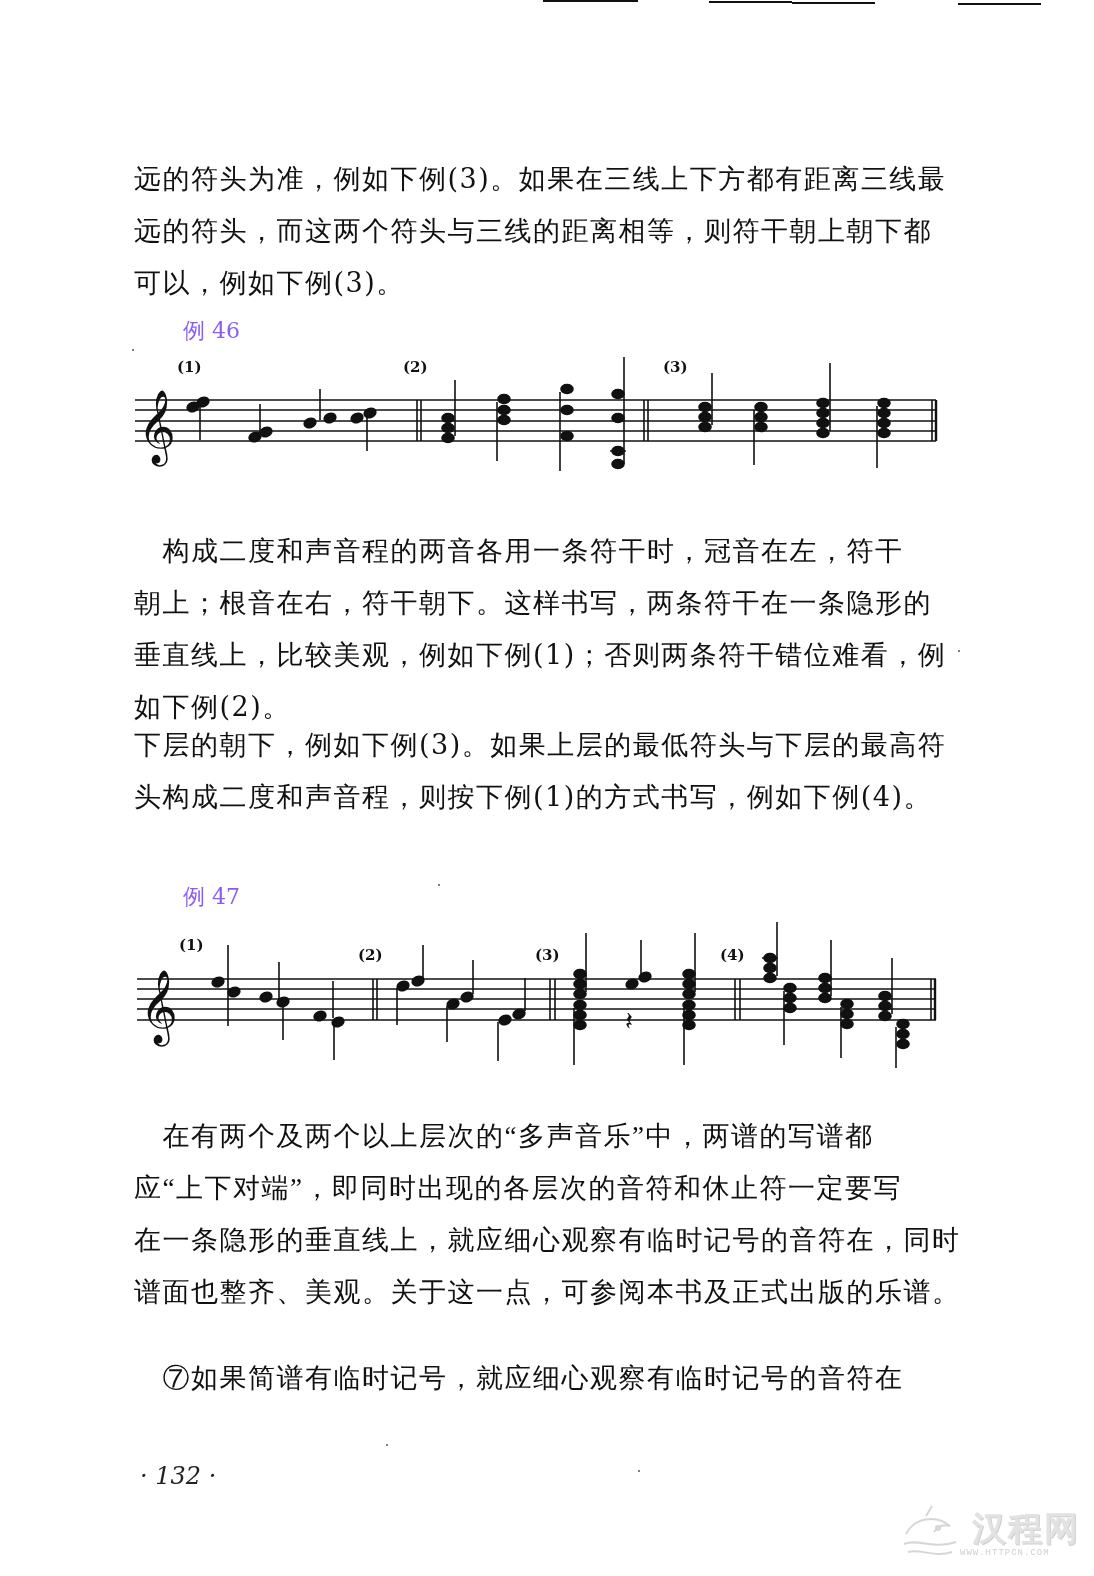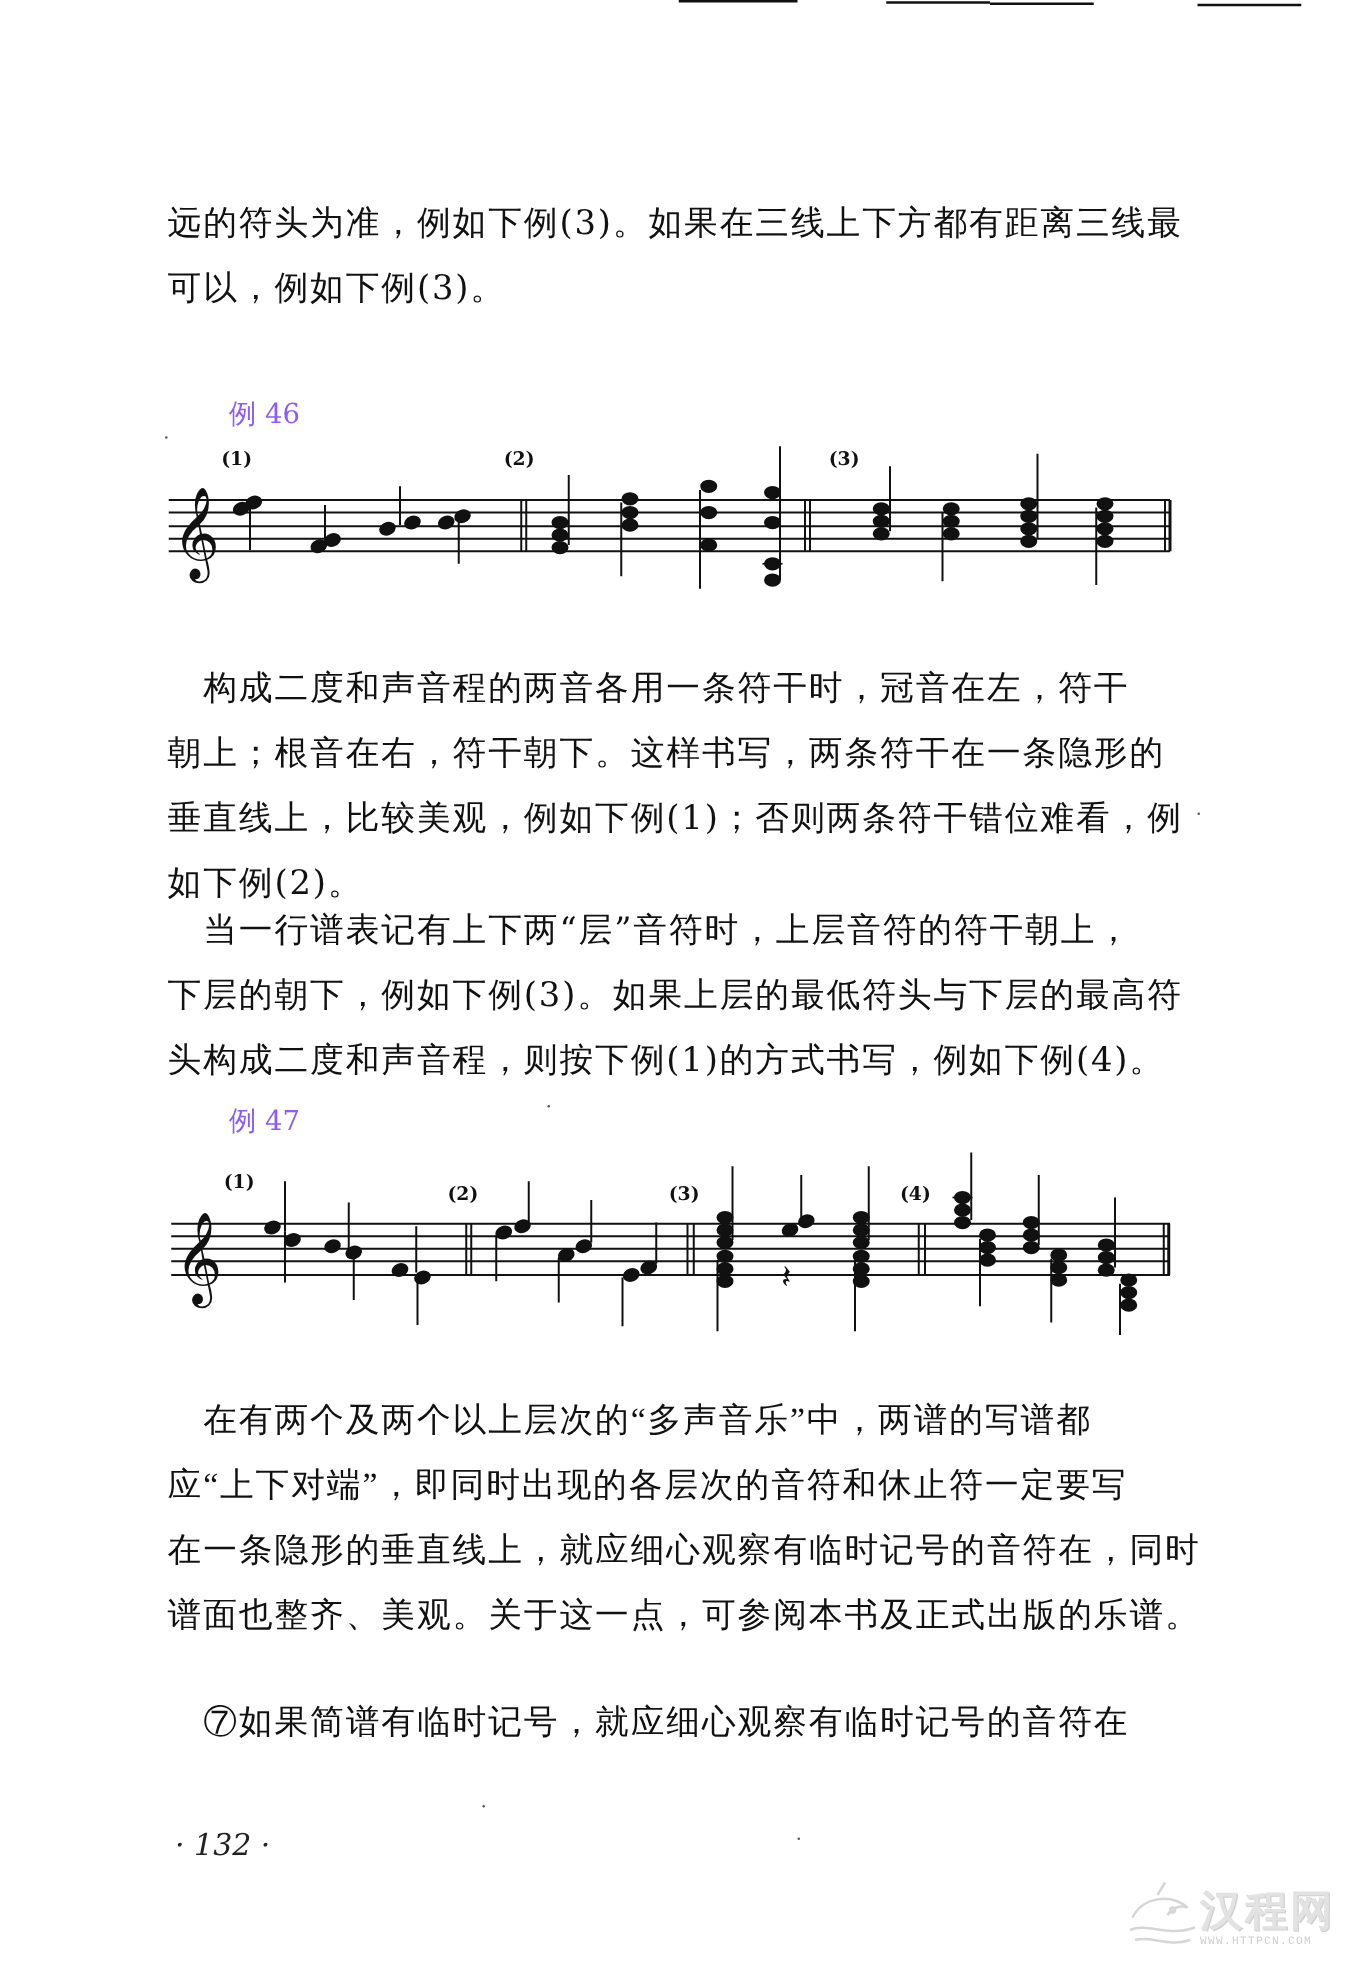--- a/index.html
+++ b/index.html
@@ -7,35 +7,36 @@
          font-family:"DejaVu Serif","Liberation Serif",serif; color:#111; }
   .topline { position:absolute; height:2px; background:#111; }
   .para { position:absolute; left:134px; width:810px; font-size:27px; line-height:52px;
           letter-spacing:1.5px; text-align:justify; }
   .para .line { display:block; white-space:nowrap; height:52px; }
   .example-label { position:absolute; left:183px; font-size:22px; color:#8b5cf6; }
   .staff-block { position:absolute; left:0; top:0; width:1094px; }
   .staff-svg { position:absolute; left:0; top:0; }
   .page-number { position:absolute; left:140px; top:1462px; font-size:24px; font-style:italic; color:#222; }
   .watermark { position:absolute; left:900px; top:1500px; width:190px; height:70px; color:#e4e4e4; }
-  .watermark .wm-text { position:absolute; left:60px; top:6px; font-size:34px; font-weight:bold; color:#e2e2e2; letter-spacing:2px;
+  .watermark .wm-text { position:absolute; left:72px; top:6px; font-size:34px; font-weight:bold; color:#e2e2e2; letter-spacing:2px;
                         text-shadow:1px 1px 0 #cfcfcf; font-family:Liberation Sans, sans-serif; }
   .watermark .wm-url { position:absolute; left:60px; top:48px; font-size:9px; color:#cfcfcf; letter-spacing:1px; font-family:Liberation Mono, monospace; }
   .dot { position:absolute; width:2px; height:2px; background:#555; border-radius:1px; }
 </style>
 </head>
 <body>
 
 <div class="topline" style="left:543px; top:0; width:95px;"></div>
 <div class="topline" style="left:709px; top:1px; width:83px;"></div>
 <div class="topline" style="left:792px; top:2px; width:83px;"></div>
 <div class="topline" style="left:958px; top:3px; width:83px;"></div>
 
 <div class="para" style="top:153px;">
   <span class="line">远的符头为准，例如下例(3)。如果在三线上下方都有距离三线最</span>
+  <span class="line">远的符头，而这两个符头与三线的距离相等，则符干朝上朝下都</span>
   <span class="line">可以，例如下例(3)。</span>
 </div>
 
 <div class="example-label" style="top:316px;">例 46</div>
 
 <div class="staff-block">
   <svg class="staff-svg" width="1094" height="500" viewBox="0 0 1094 500">
     <g stroke="#111" stroke-width="1.6">
       <line x1="135" y1="400" x2="936" y2="400"></line>
       <line x1="135" y1="410" x2="936" y2="410"></line>
@@ -115,21 +116,20 @@
 </div>
 
 <div class="para" style="top:525px;">
   <span class="line">　构成二度和声音程的两音各用一条符干时，冠音在左，符干</span>
   <span class="line">朝上；根音在右，符干朝下。这样书写，两条符干在一条隐形的</span>
   <span class="line">垂直线上，比较美观，例如下例(1)；否则两条符干错位难看，例</span>
   <span class="line">如下例(2)。</span>
 </div>
 
 <div class="para" style="top:719px;">
-  <span class="line">　当一行谱表记有上下两“层”音符时，上层音符的符干朝上，</span>
   <span class="line">下层的朝下，例如下例(3)。如果上层的最低符头与下层的最高符</span>
   <span class="line">头构成二度和声音程，则按下例(1)的方式书写，例如下例(4)。</span>
 </div>
 
 <div class="example-label" style="top:882px;">例 47</div>
 
 <div class="staff-block">
   <svg class="staff-svg" width="1094" height="1100" viewBox="0 0 1094 1100">
     <g stroke="#111" stroke-width="1.6">
       <line x1="137" y1="979" x2="936" y2="979"></line>

